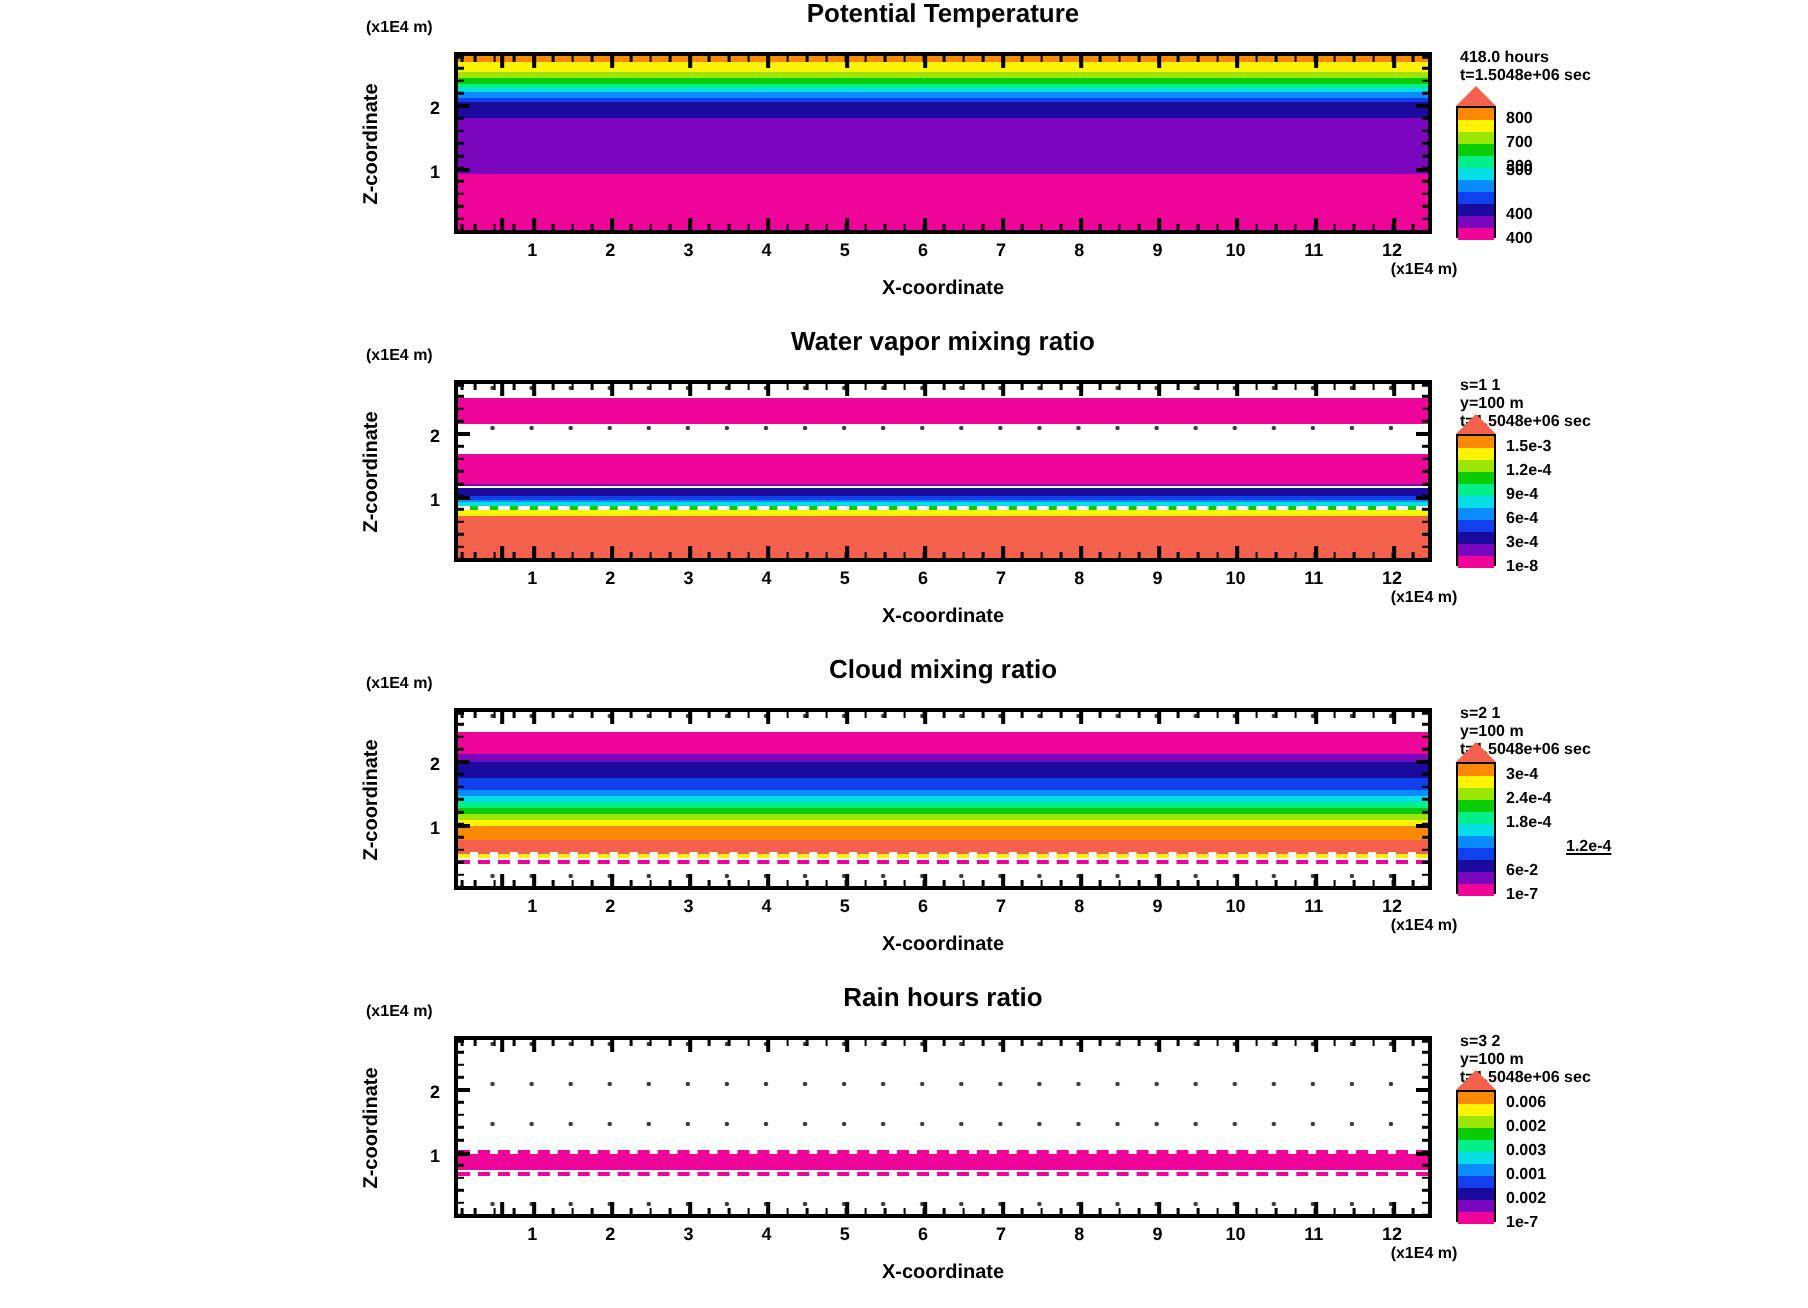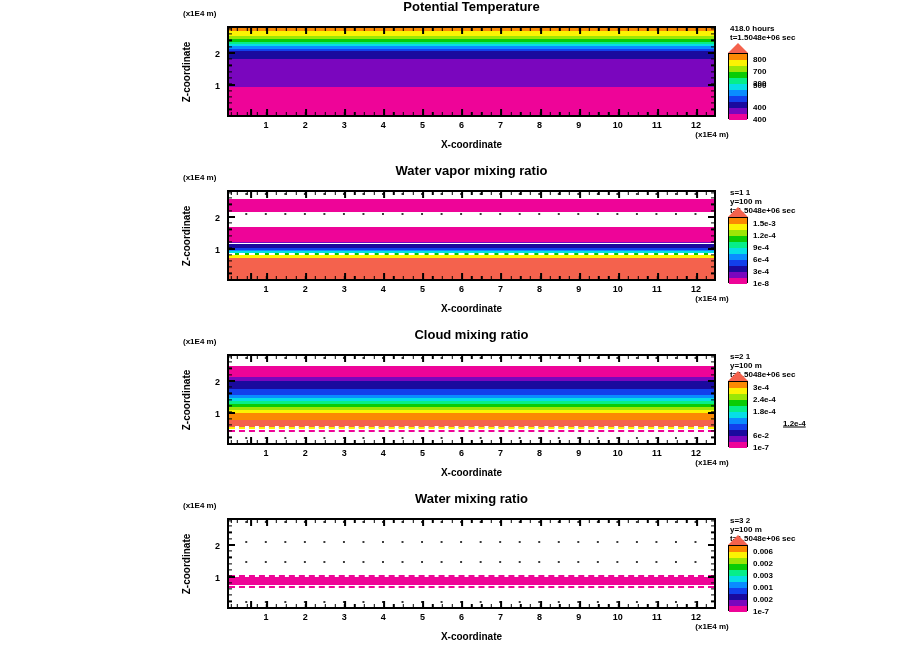--- a/index.html
+++ b/index.html
@@ -225,21 +225,21 @@
         <div class="cbseg" style="top: 60px; height: 6px; background: rgb(238, 4, 152);"></div>
       </div>
       <div class="abs small-lbl" style="left: 753px; top: 387px; transform: translateY(-50%);">3e-4</div>
       <div class="abs small-lbl" style="left: 753px; top: 399px; transform: translateY(-50%);">2.4e-4</div>
       <div class="abs small-lbl" style="left: 753px; top: 411px; transform: translateY(-50%);">1.8e-4</div>
       <div class="abs small-lbl" style="left: 783px; top: 423px; transform: translateY(-50%); text-decoration: underline;">1.2e-4</div>
       <div class="abs small-lbl" style="left: 753px; top: 435px; transform: translateY(-50%);">6e-2</div>
       <div class="abs small-lbl" style="left: 753px; top: 447px; transform: translateY(-50%);">1e-7</div>
     </div>
   <div class="abs" style="left: 0px; top: 0px;">
-      <div class="abs p-title" style="left: 227px; top: 491px; width: 489px; height: 15px;">Water mixing ratio</div>
+      <div class="abs p-title" style="left: 227px; top: 491px; width: 489px; height: 15px;">Rain hours ratio</div>
       <div class="abs small-lbl" style="left: 183px; top: 501px;">(x1E4 m)</div>
       <div class="abs axis-lbl" style="left: 186px; top: 563.5px; transform: translate(-50%, -50%) rotate(-90deg);">Z-coordinate</div>
       <div class="abs tick-lbl" style="left: 208px; top: 577.6px; width: 12px; text-align: right; transform: translateY(-50%);">1</div>
       <div class="abs tick-lbl" style="left: 208px; top: 546.2px; width: 12px; text-align: right; transform: translateY(-50%);">2</div>
       <div class="abs plot" style="left: 227px; top: 518px; width: 489px; height: 91px; background-image: radial-gradient(circle, rgb(58, 58, 58) 0.9px, transparent 1.3px); background-size: 19.54px 20px; background-position: 7.5px 12px;">
         <div class="band" style="top: 56.985px; height: 7.83px; background: rgb(238, 4, 152);"></div>
         <div class="dash" style="top: 54.636px; border-color: rgb(238, 4, 152);"></div>
         <div class="dash" style="top: 66.294px; border-color: rgb(238, 4, 152);"></div>
         <div class="tickstrip" style="height: 3px; background-image: repeating-linear-gradient(to right, rgb(0, 0, 0) 0px, rgb(0, 0, 0) 1.3px, transparent 1.3px, transparent 9.77px); background-position-x: 7.8px; bottom: 0px;"></div>
         <div class="tickstrip" style="height: 6px; background-image: repeating-linear-gradient(to right, rgb(0, 0, 0) 0px, rgb(0, 0, 0) 2px, transparent 2px, transparent 39.08px); background-position-x: 37.1px; bottom: 0px;"></div>

